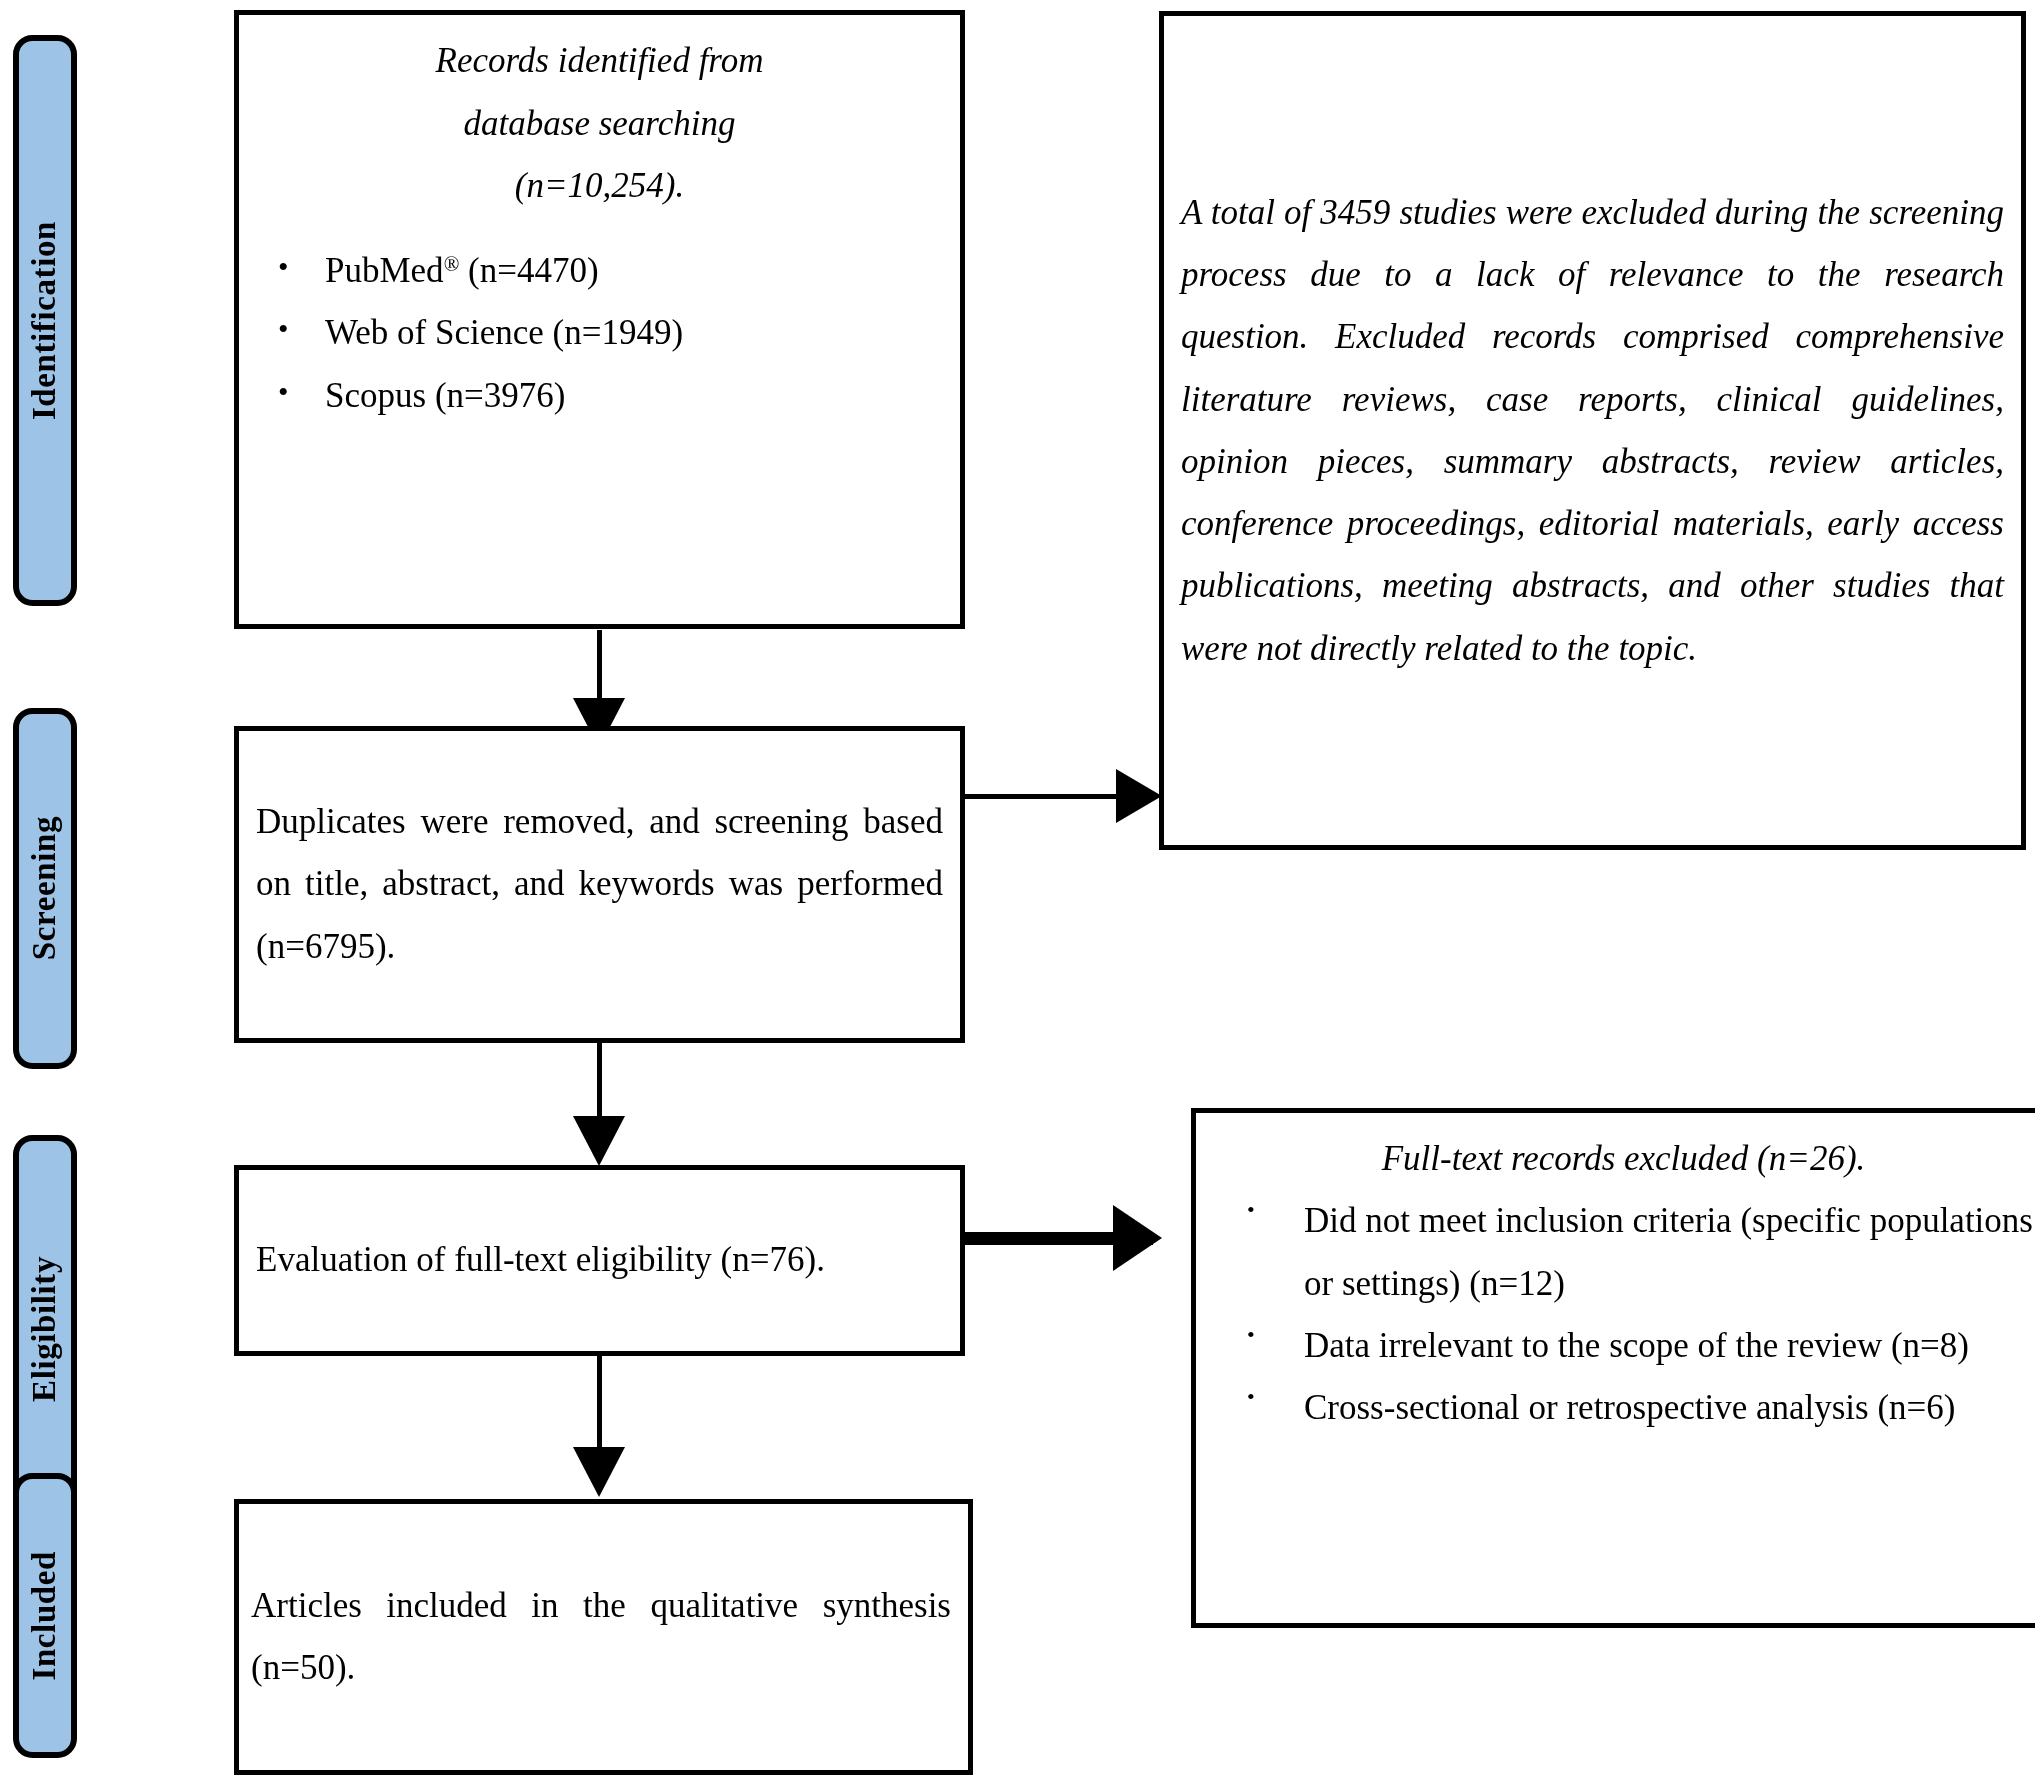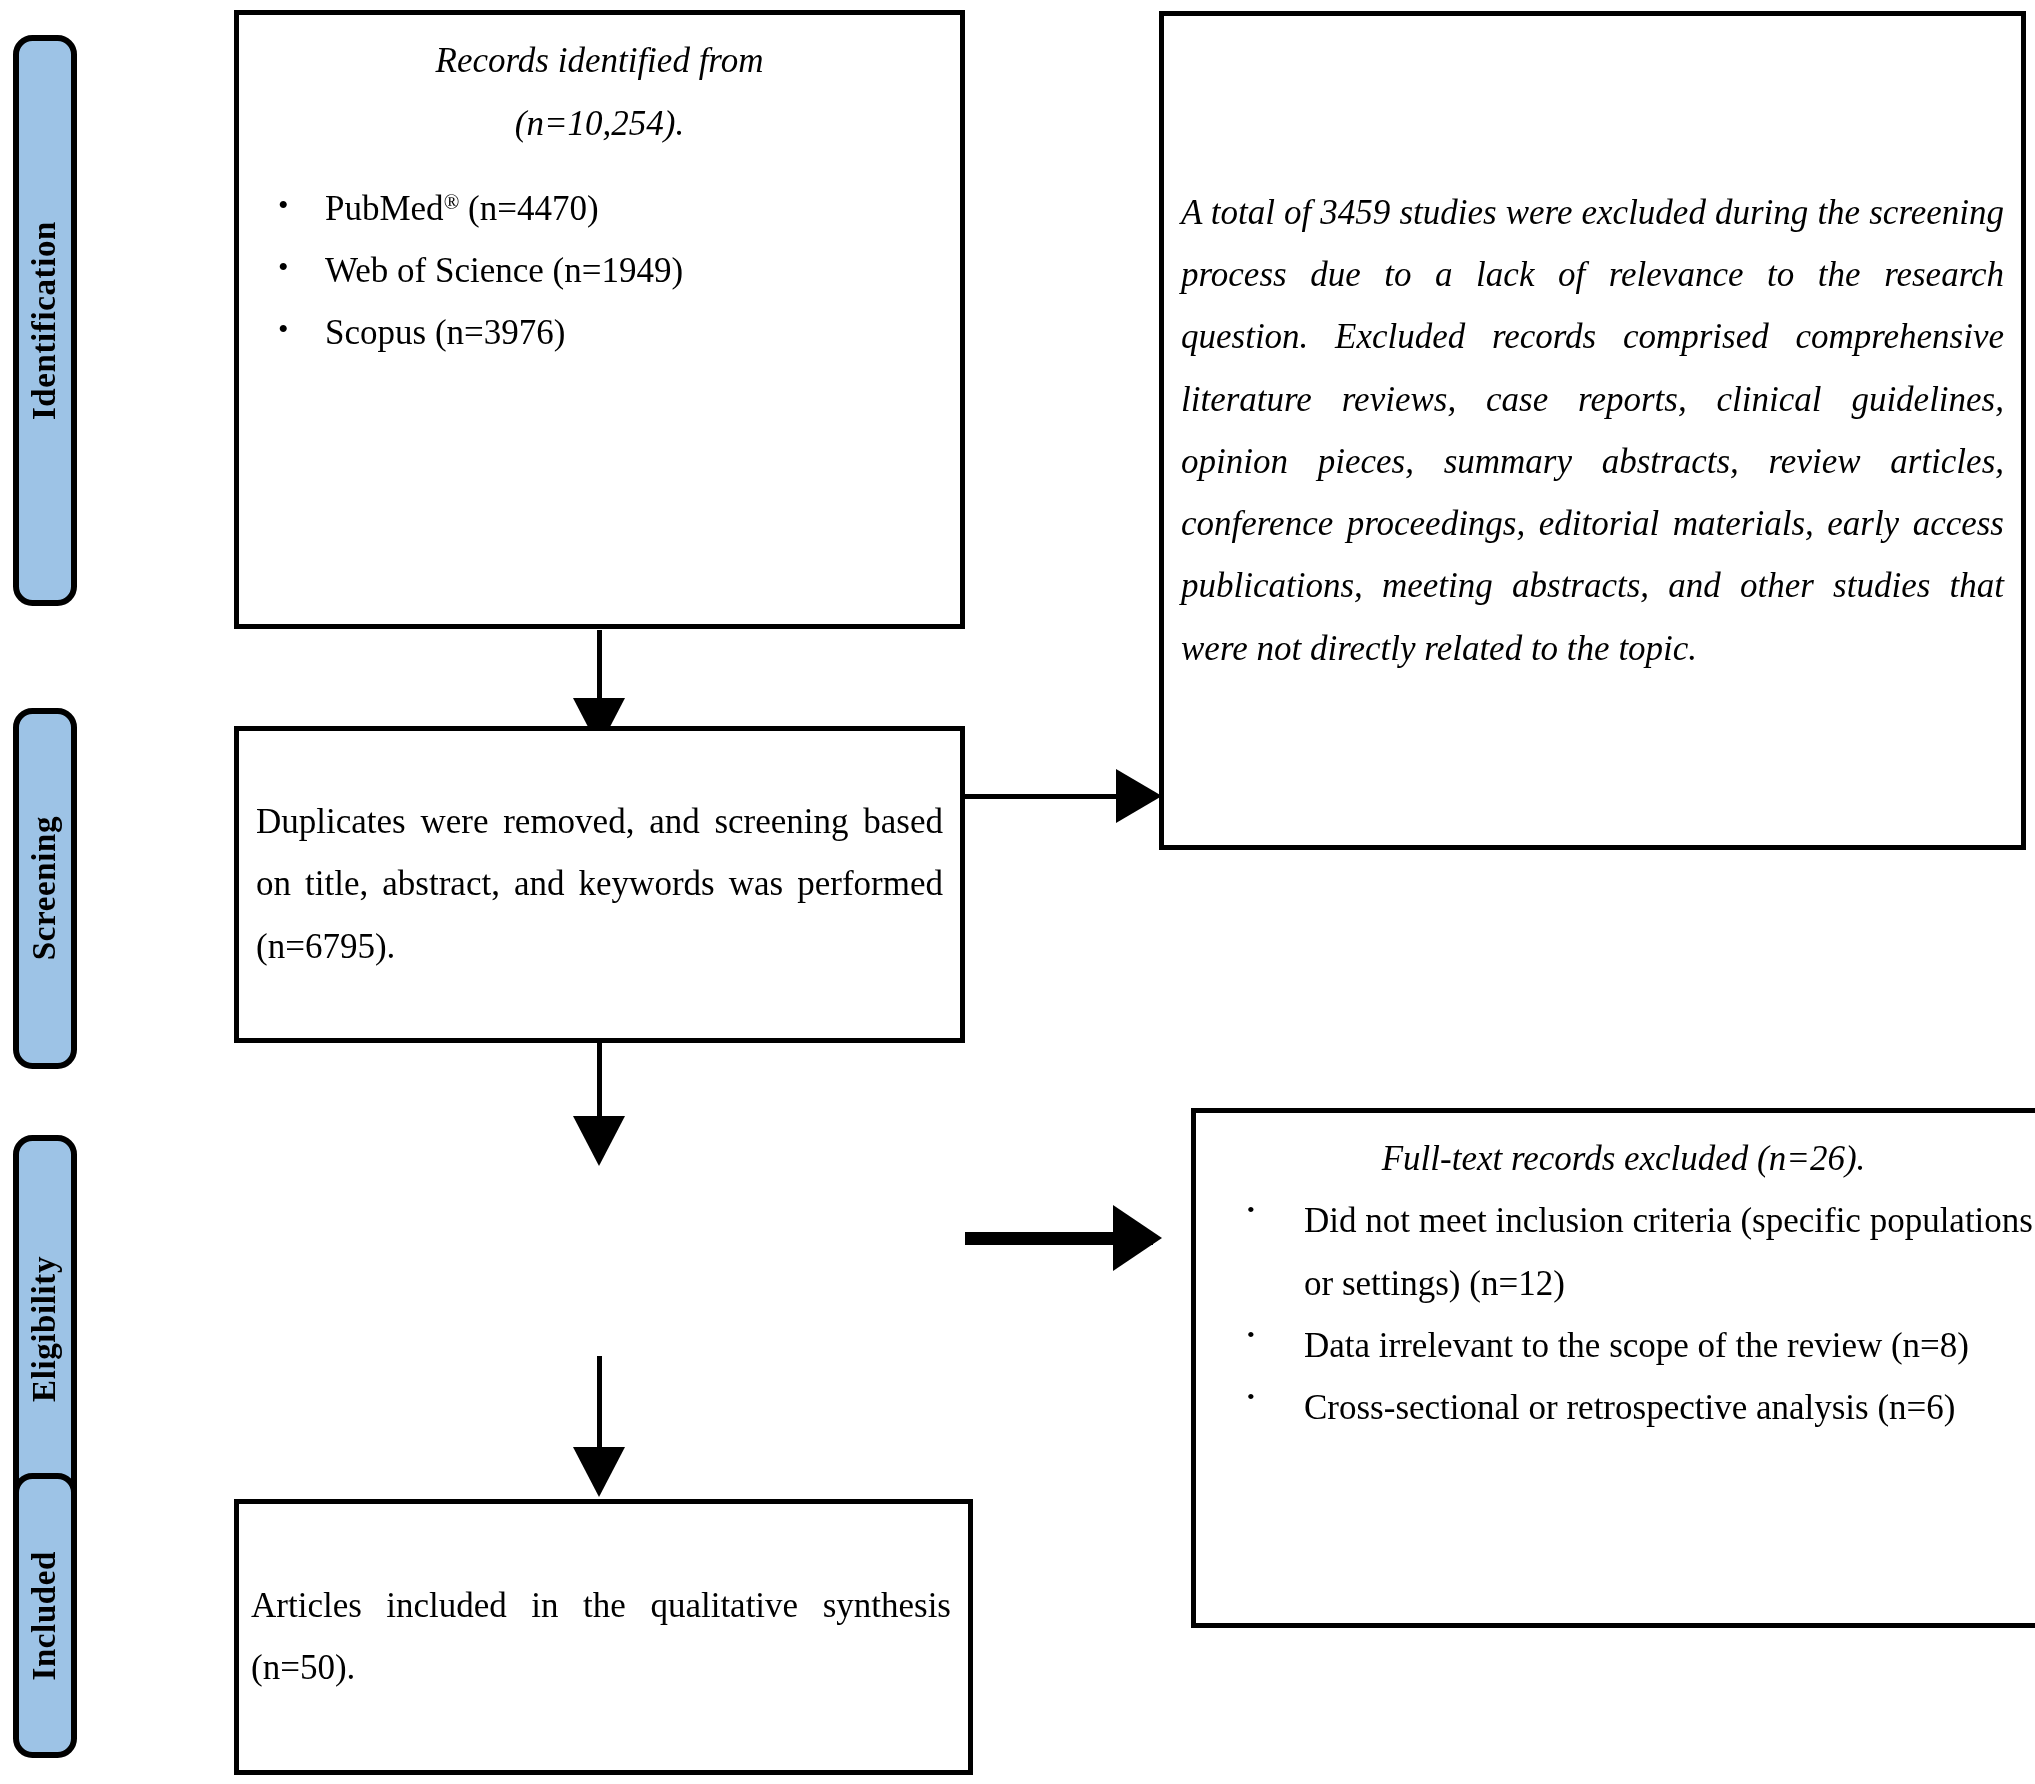--- a/index.html
+++ b/index.html
@@ -150,20 +150,21 @@
     <span class="stage-label">Eligibility</span>
   </div>
 
   <div class="stage" style="left:12.6px; top:1473px; width:64px; height:285px;">
     <span class="stage-label">Included</span>
   </div>
 
   <div class="box" style="left:234px; top:10.3px; width:731px; height:619px;">
     <div class="box-inner top-aligned">
       <p class="para center">Records identified from</p>
+      <p class="para center">database searching</p>
       <p class="para center">(n=10,254).</p>
       <div class="gap-small"></div>
       <ul class="bullets">
         <li>
           <span class="dot">•</span>
           <span>PubMed</span><span class="reg">®</span>
           <span>(n=4470)</span>
         </li>
         <li>
           <span class="dot">•</span>
@@ -187,20 +188,25 @@
       <p class="para justify">Duplicates were removed, and screening based on title, abstract, and keywords was performed (n=6795).</p>
     </div>
   </div>
 
   <div class="h-line" style="left:965px; top:794px; width:184px;"></div>
   <div class="h-head" style="left:1116px; top:769px;"></div>
 
   <div class="v-line" style="left:597px; top:1043px; width:4.6px; height:98px;"></div>
   <div class="v-head" style="left:573px; top:1116px;"></div>
 
+  <div class="box" style="left:234px; top:1165px; width:731px; height:191px;">
+    <div class="box-inner">
+      <p class="para justify">Evaluation of full-text eligibility (n=76).</p>
+    </div>
+  </div>
 
   <div class="h-line thick" style="left:965px; top:1232px; width:188px;"></div>
   <div class="h-head thick" style="left:1113px; top:1205px;"></div>
 
   <div class="v-line" style="left:597px; top:1356px; width:4.6px; height:106px;"></div>
   <div class="v-head" style="left:573px; top:1447px;"></div>
 
   <div class="box" style="left:234px; top:1499px; width:739px; height:276px;padding-left:12px;">
     <div class="box-inner">
       <p class="para justify">Articles included in the qualitative synthesis (n=50).</p>

